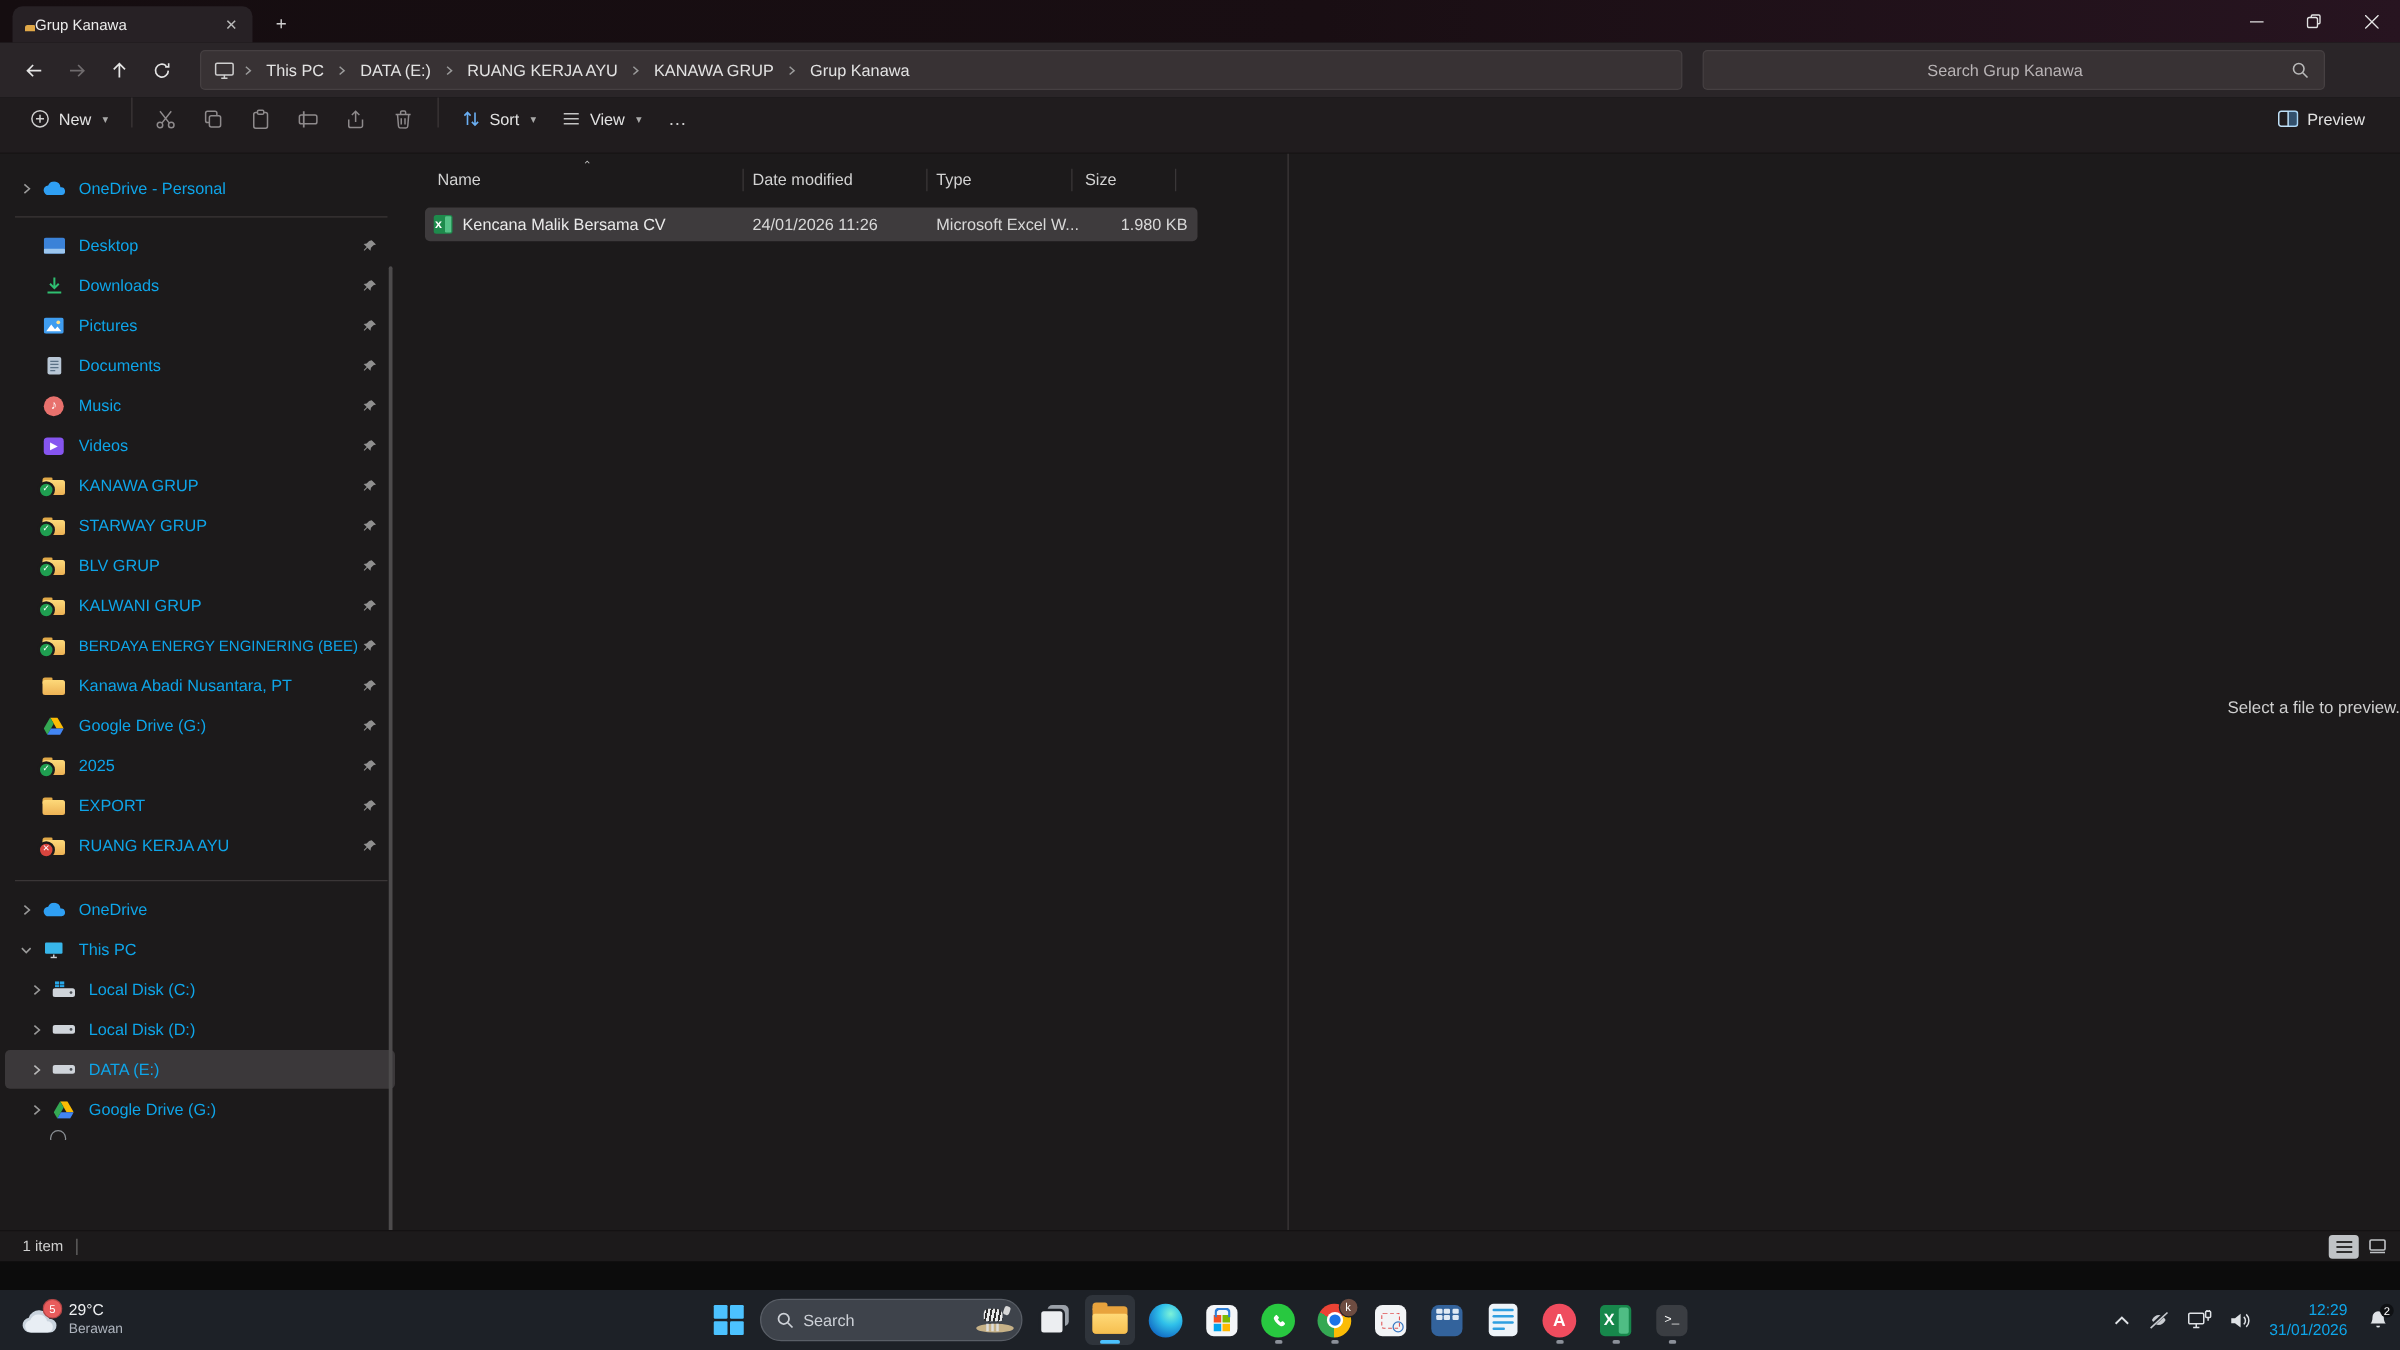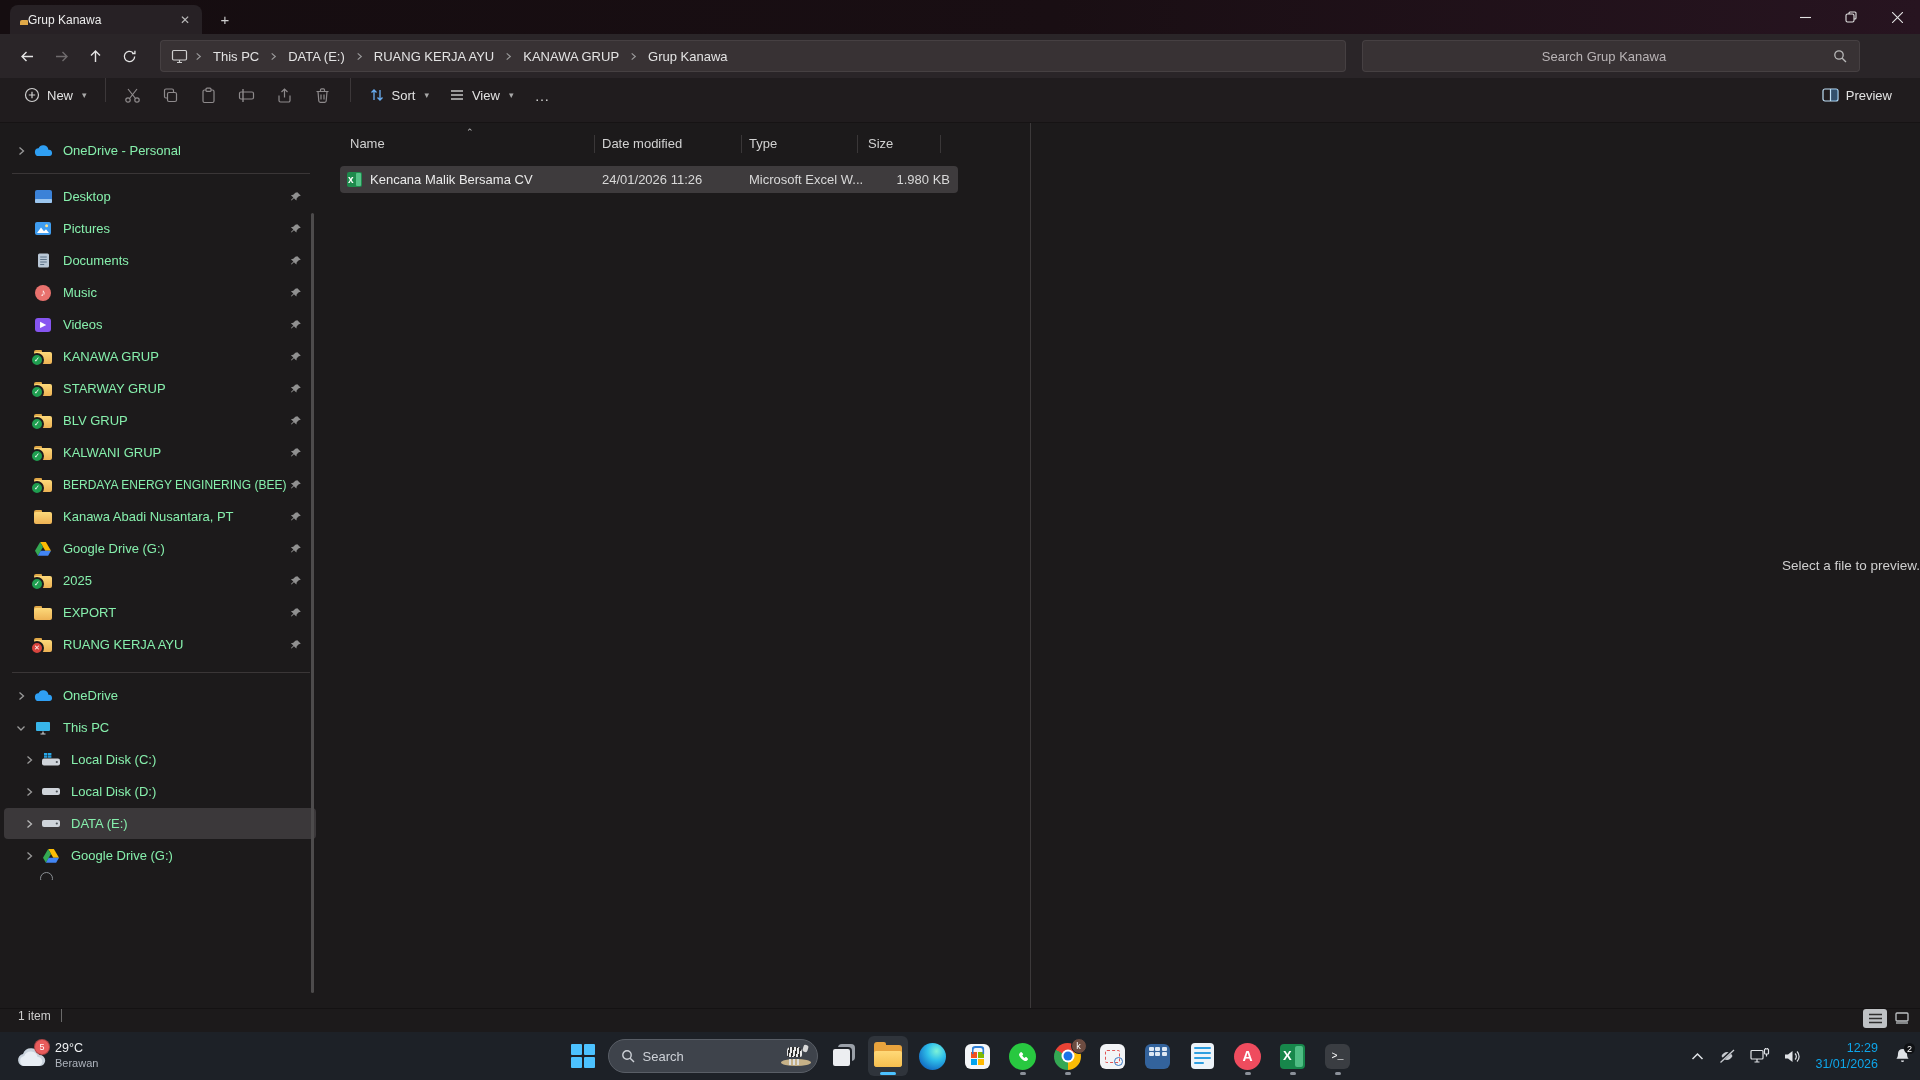--- a/index.html
+++ b/index.html
@@ -46,21 +46,21 @@
   #content{position:absolute;left:0;top:123px;width:1920px;height:885px;background:#1c1a1b;display:flex}
 
   
   #sidebar{width:322px;position:relative;padding-top:12px;box-sizing:border-box;flex:none;overflow:hidden}
   .srow{height:31px;display:flex;align-items:center;margin:0 6px 1px 4px;border-radius:4px;position:relative}
   .srow.sel{background:#3b383a}
   .s-chev{width:14px;margin-left:10px;flex:none;display:flex;justify-content:center}
   .s-chev.child{margin-left:18px}
   .s-ico{margin-left:5px;margin-right:10px;flex:none;display:flex;align-items:center;justify-content:center;width:20px}
   .srow.pinrow .s-ico{margin-left:29px}
-  .s-label{font-size:13px;color:#86efac;white-space:nowrap;overflow:hidden;flex:1}
+  .s-label{font-size:13px;color:#0ea5e9;white-space:nowrap;overflow:hidden;flex:1}
   .s-pin{margin-right:14px;flex:none;opacity:.85}
   .s-div{height:1px;background:#3a3637;margin:7px 12px}
   #side-scrollbar{position:absolute;right:8px;top:90px;width:3px;height:780px;background:#4d4b4c;border-radius:2px}
 
   
   .folder{width:18px;height:14px;position:relative}
   .folder .fb{position:absolute;left:0;right:0;top:2px;bottom:0;background:linear-gradient(180deg,#fdd97a,#edb254);border-radius:2px}
   .folder .ft{position:absolute;top:0;left:0;width:8px;height:5px;background:#e0a848;border-radius:2px 1px 0 0}
   .bdg{position:absolute;left:-4px;bottom:-3px;width:10px;height:10px;border-radius:50%;
     display:flex;align-items:center;justify-content:center;font-size:7px;line-height:1;color:#fff;
@@ -83,22 +83,22 @@
   .xlic{width:15px;height:15px;position:relative;margin-left:7px;flex:none}
   .xlic .a{position:absolute;inset:0;background:#1e8a4c;border-radius:2px}
   .xlic .b{position:absolute;right:1px;top:1px;width:5px;height:13px;background:#55c287;border-radius:1px}
   .xlic .x{position:absolute;left:1px;top:1px;color:#fff;font-size:10px;font-weight:bold;line-height:13px}
 
   #pane-div{width:1px;background:#3c393a;flex:none}
   #previewpane{flex:1;display:flex;align-items:center;justify-content:flex-end}
   #preview-empty{color:#cfcfcf;font-size:13.5px}
 
   
-  #statusbar{position:absolute;left:0;top:1008px;width:1920px;height:24px;background:#1c1a1b;
-    border-top:1px solid #141213;display:flex;}
+  #statusbar{position:absolute;left:0;top:984px;width:1920px;height:24px;background:#1c1a1b;
+    border-top:1px solid #141213;display:flex;align-items:center}
   #item-count{margin-left:18px;font-size:12px;color:#cfcfcf}
   .st-sep{width:1px;height:13px;background:#6a6a6a;margin-left:10px}
   .viewtoggles{margin-left:auto;margin-right:6px;display:flex;gap:3px}
   .vt{width:24px;height:19px;border-radius:3px;display:flex;align-items:center;justify-content:center}
   .vt.active{background:#bfc2c5}
 
   
   #taskbar{position:absolute;left:0;top:1032px;width:1920px;height:48px;background:#1d2127}
   #weather{position:absolute;left:10px;top:0;height:48px;display:flex;align-items:center;gap:9px;padding:0 6px}
   .wcloud{position:relative;width:30px;height:22px}
@@ -385,20 +385,33 @@
           </svg>
       </span>
       <span class="s-label">Desktop</span>
       <span class="s-pin">
           <svg width="12" height="12" viewBox="0 0 16 16">
             <path fill="#a5a5a5" d="M9.8 1.6 14.4 6.2 11.7 6.9 9 9.6 8.5 12.8 5.2 9.5 2 12.7 1.3 12 4.5 8.8 1.2 5.5 4.4 5 7.1 2.3z"></path>
           </svg>
         </span>
     </div>
 
+    <div class="srow pinrow">
+      <span class="s-ico">
+        <svg width="15" height="15" viewBox="0 0 15 15" fill="none" stroke="#2fbf71" stroke-width="1.6">
+            <path d="M7.5 1v8M4 6l3.5 3.5L11 6M2 13h11"></path>
+          </svg>
+      </span>
+      <span class="s-label">Downloads</span>
+      <span class="s-pin">
+          <svg width="12" height="12" viewBox="0 0 16 16">
+            <path fill="#a5a5a5" d="M9.8 1.6 14.4 6.2 11.7 6.9 9 9.6 8.5 12.8 5.2 9.5 2 12.7 1.3 12 4.5 8.8 1.2 5.5 4.4 5 7.1 2.3z"></path>
+          </svg>
+        </span>
+    </div>
 
     <div class="srow pinrow">
       <span class="s-ico">
         <svg width="16" height="13" viewBox="0 0 16 13">
             <rect width="16" height="13" rx="2" fill="#3f9df0"></rect>
             <path d="M2 11 6 5.5 9 9.3 11 7.2 14 11z" fill="#fff"></path>
             <circle cx="11.6" cy="3.8" r="1.5" fill="#ffe08a"></circle>
           </svg>
       </span>
       <span class="s-label">Pictures</span>

